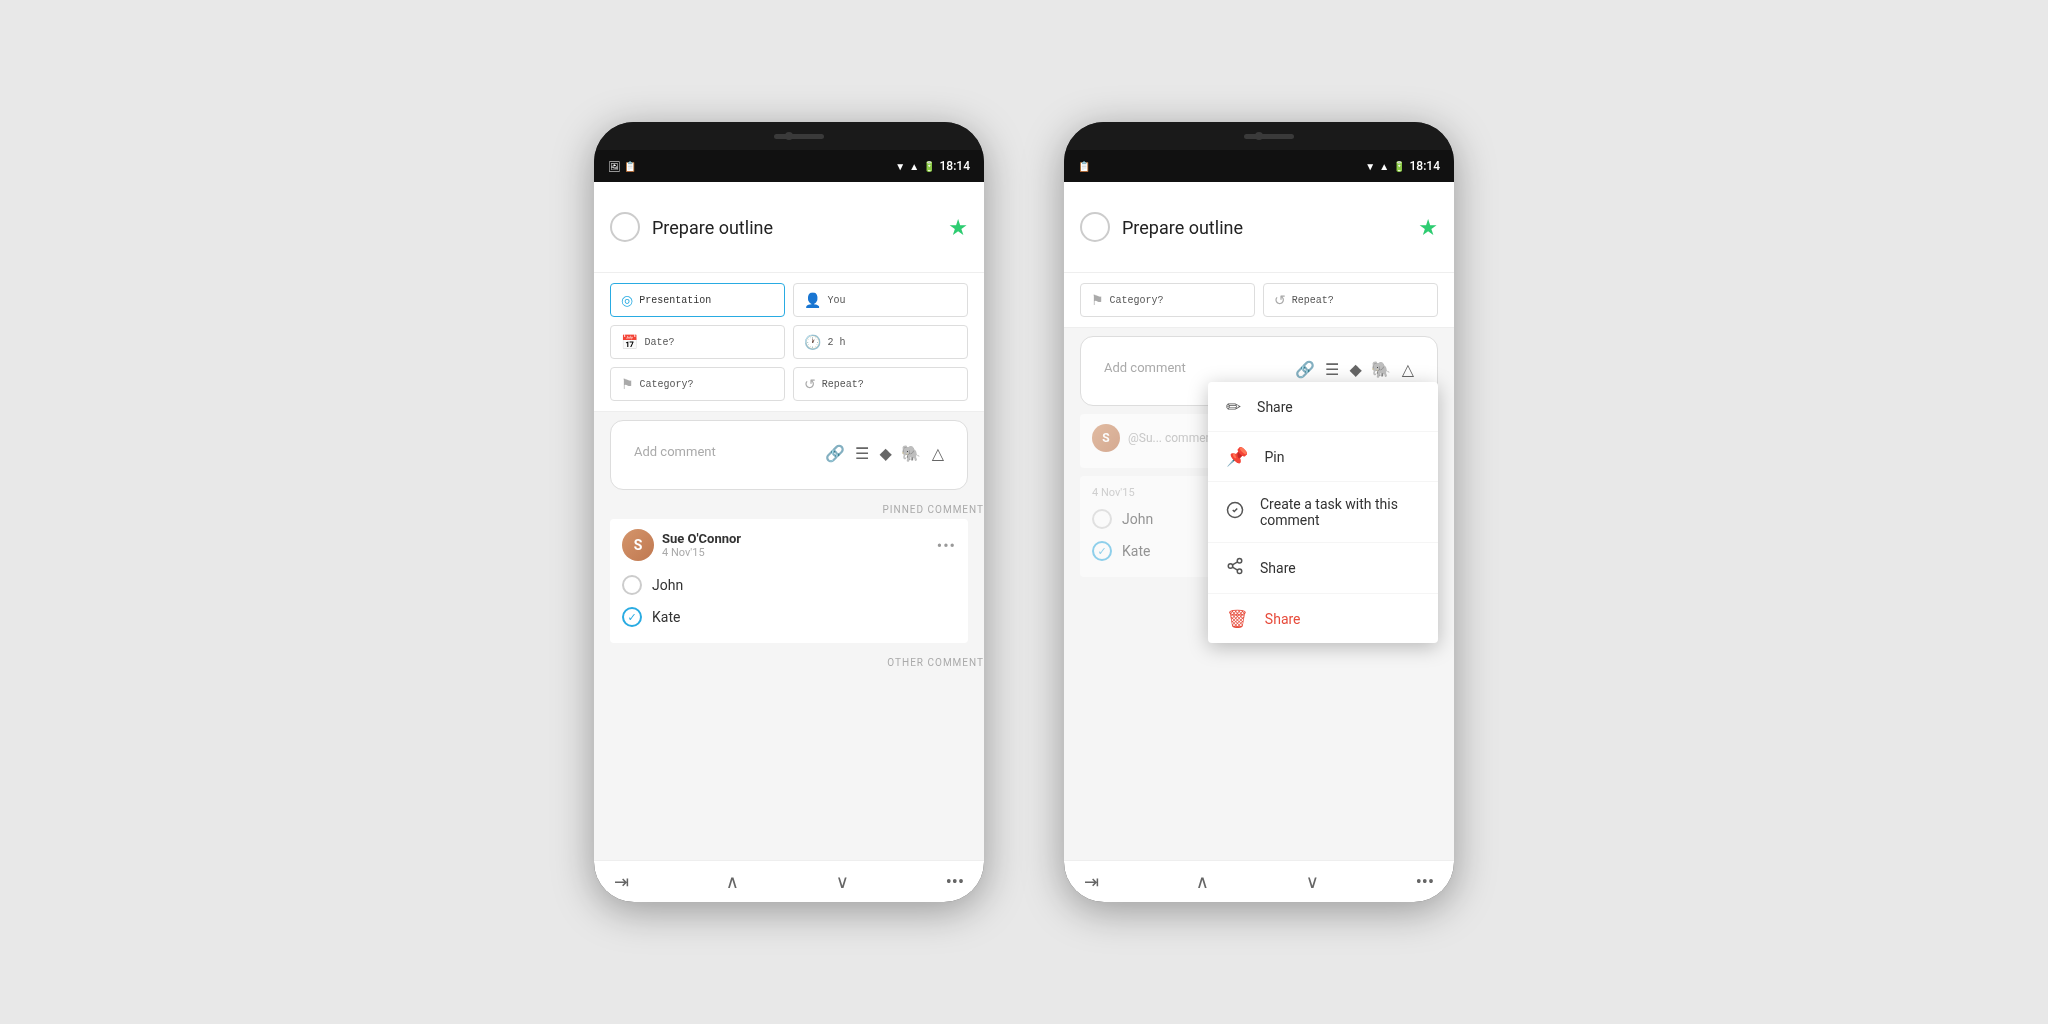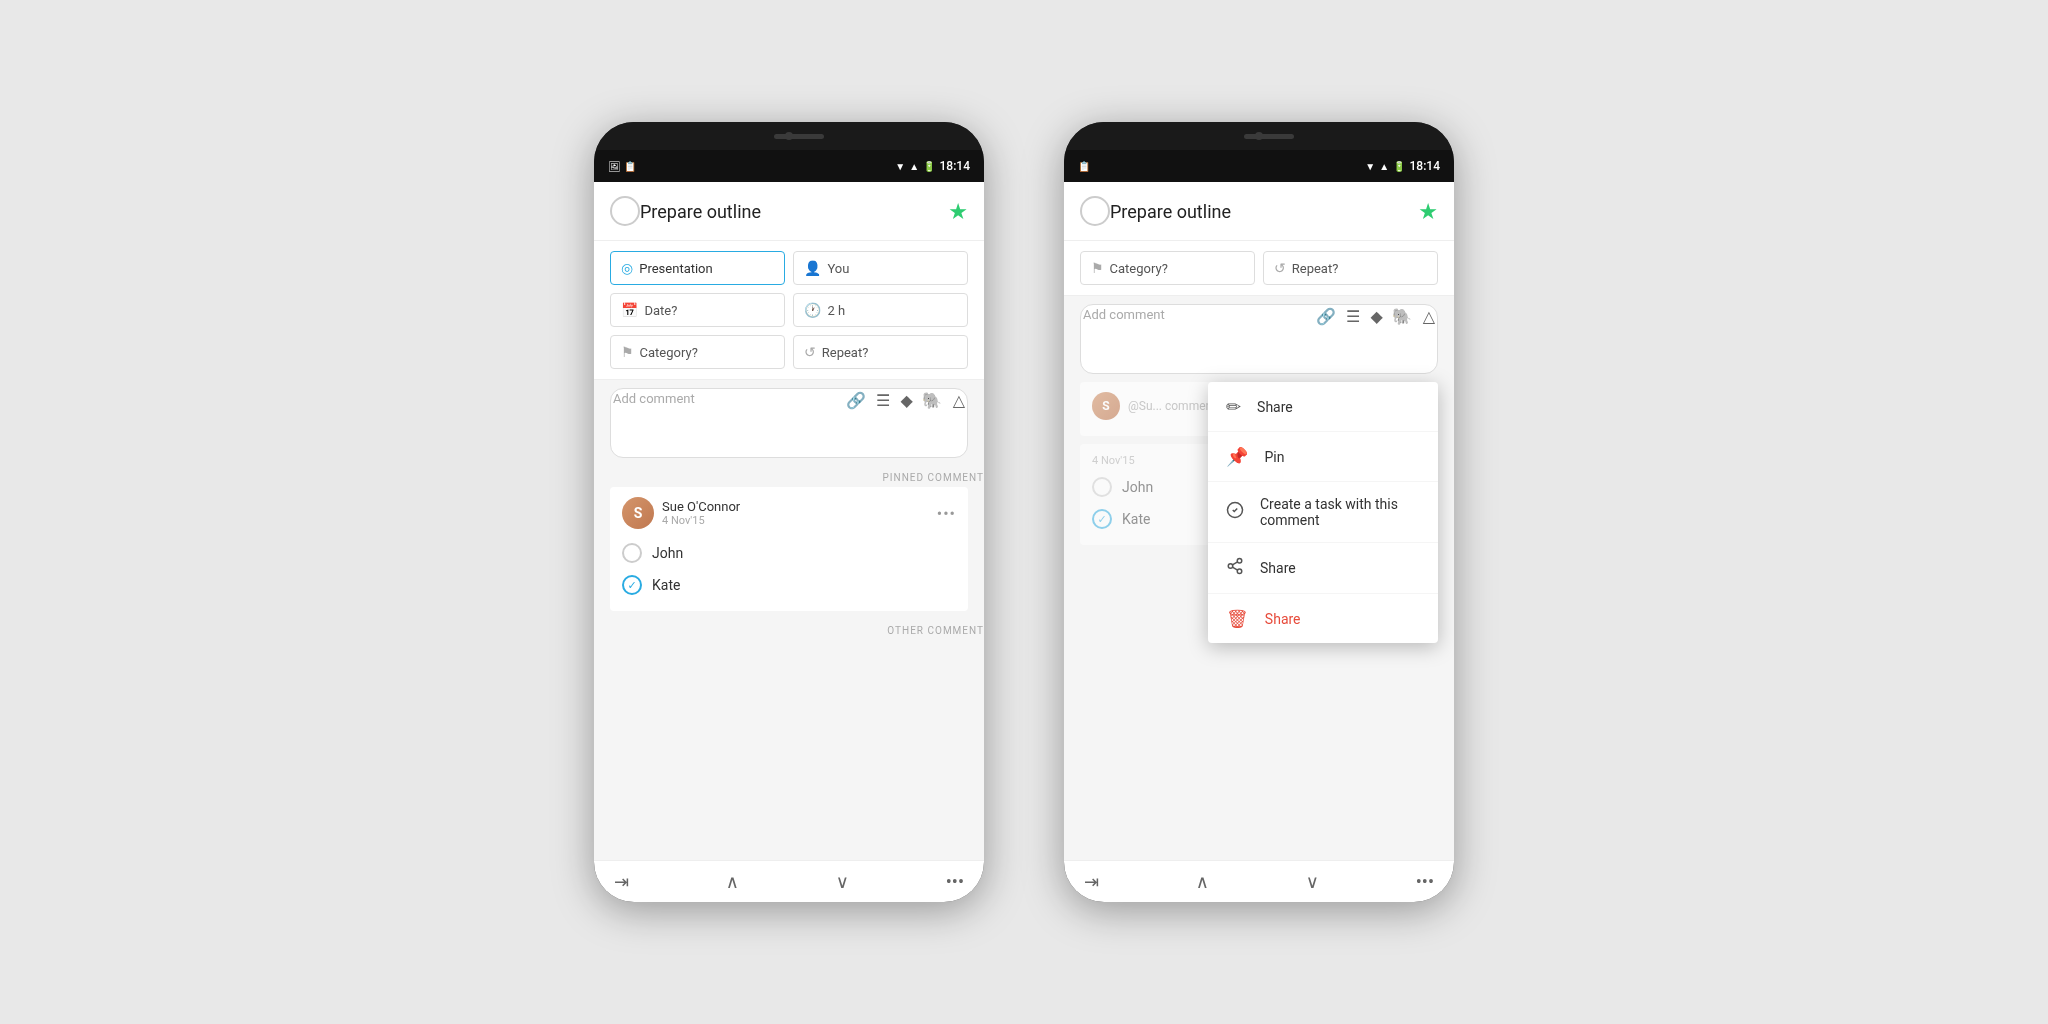--- a/index.html
+++ b/index.html
@@ -102,24 +102,24 @@
       flex: 1;
       background: #f5f5f5;
       overflow: hidden;
       position: relative;
       display: flex;
       flex-direction: column;
     }
     
     .task-header {
       background: white;
-      padding: 14px 16px;
-      display: flex;
-      align-items: center;
-      gap: 0;
+      padding: 30px 16px;
+      display: flex;
+      align-items: center;
+      gap: 12px;
       border-bottom: 1px solid #eee;
       flex-shrink: 0;
     }
     .task-circle {
       width: 30px;
       height: 30px;
       border-radius: 50%;
       border: 2px solid #ccc;
       flex-shrink: 0;
     }
@@ -159,32 +159,33 @@
       border-color: #29abe2;
     }
     .field-btn .field-icon {
       font-size: 14px;
       color: #aaa;
     }
     .field-btn.active .field-icon {
       color: #29abe2;
     }
     .field-btn .field-text {
-      font-size: 13px;
+      font-size: 10px;
+      font-family: Liberation Mono, monospace;
     }
     .field-btn.active .field-text {
       color: #333;
     }
     
     .comment-area {
       background: white;
       margin: 8px 16px;
       border: 1.5px solid #ddd;
       border-radius: 13px;
-      padding: 2px;
+      padding: 23px;
       display: flex;
       align-items: flex-start;
       gap: 0;
       flex-shrink: 0;
       min-height: 70px;
     }
     .comment-placeholder {
       color: #aaa;
       font-size: 13px;
       flex: 1;
@@ -243,21 +244,21 @@
     .avatar-img {
       width: 100%;
       height: 100%;
       background: linear-gradient(135deg, #d4956b 0%, #c07850 100%);
       display: flex;
       align-items: center;
       justify-content: center;
     }
     .comment-user-info .name {
       font-size: 13px;
-      font-weight: 400;
+      font-weight: 700;
       color: #333;
     }
     .comment-user-info .date {
       font-size: 11px;
       color: #aaa;
     }
     .more-dots {
       font-size: 16px;
       color: #999;
       cursor: pointer;

